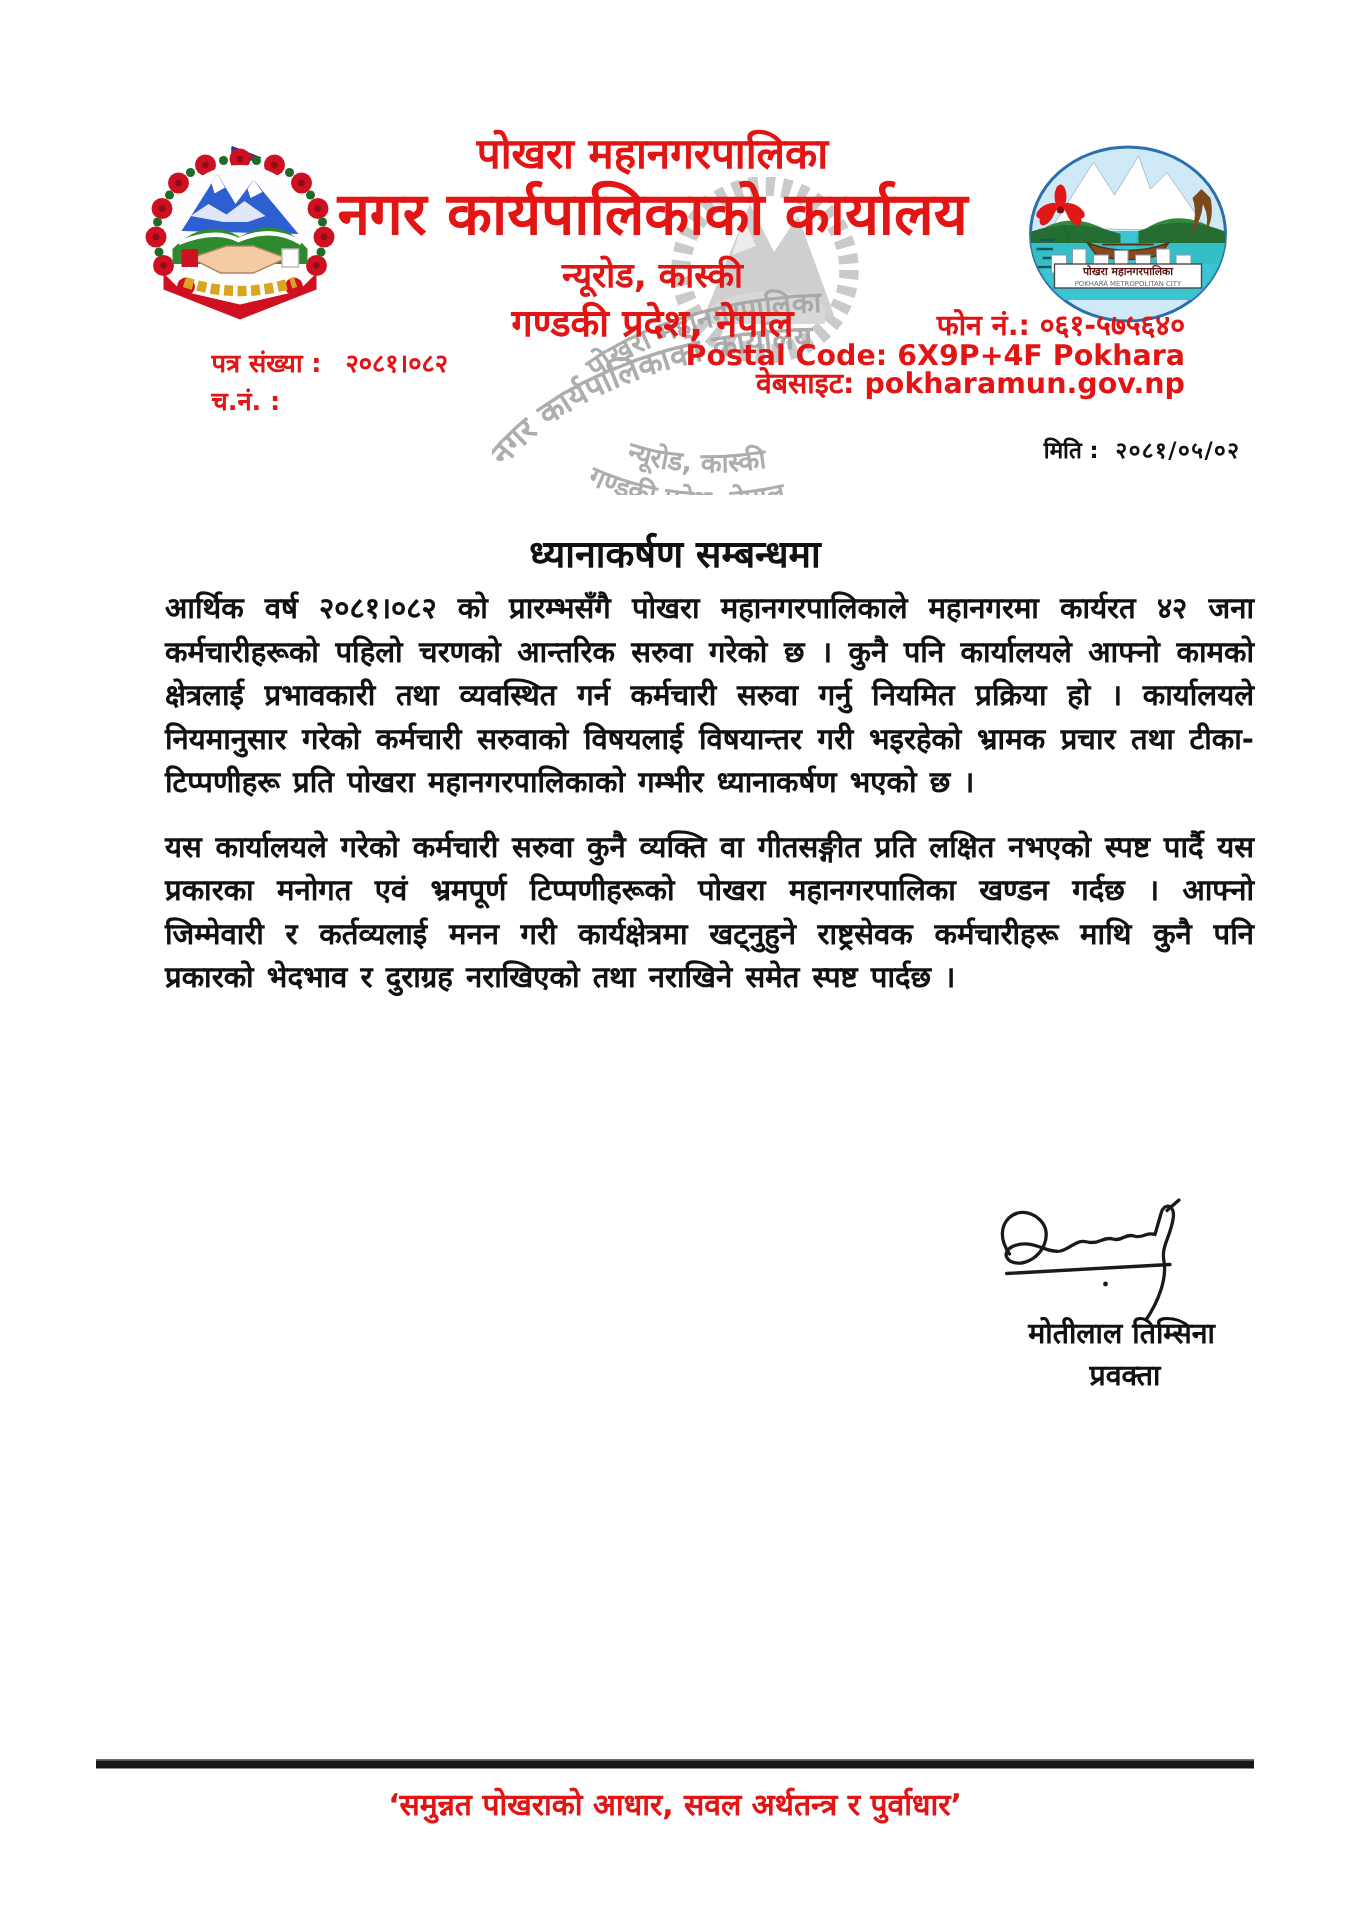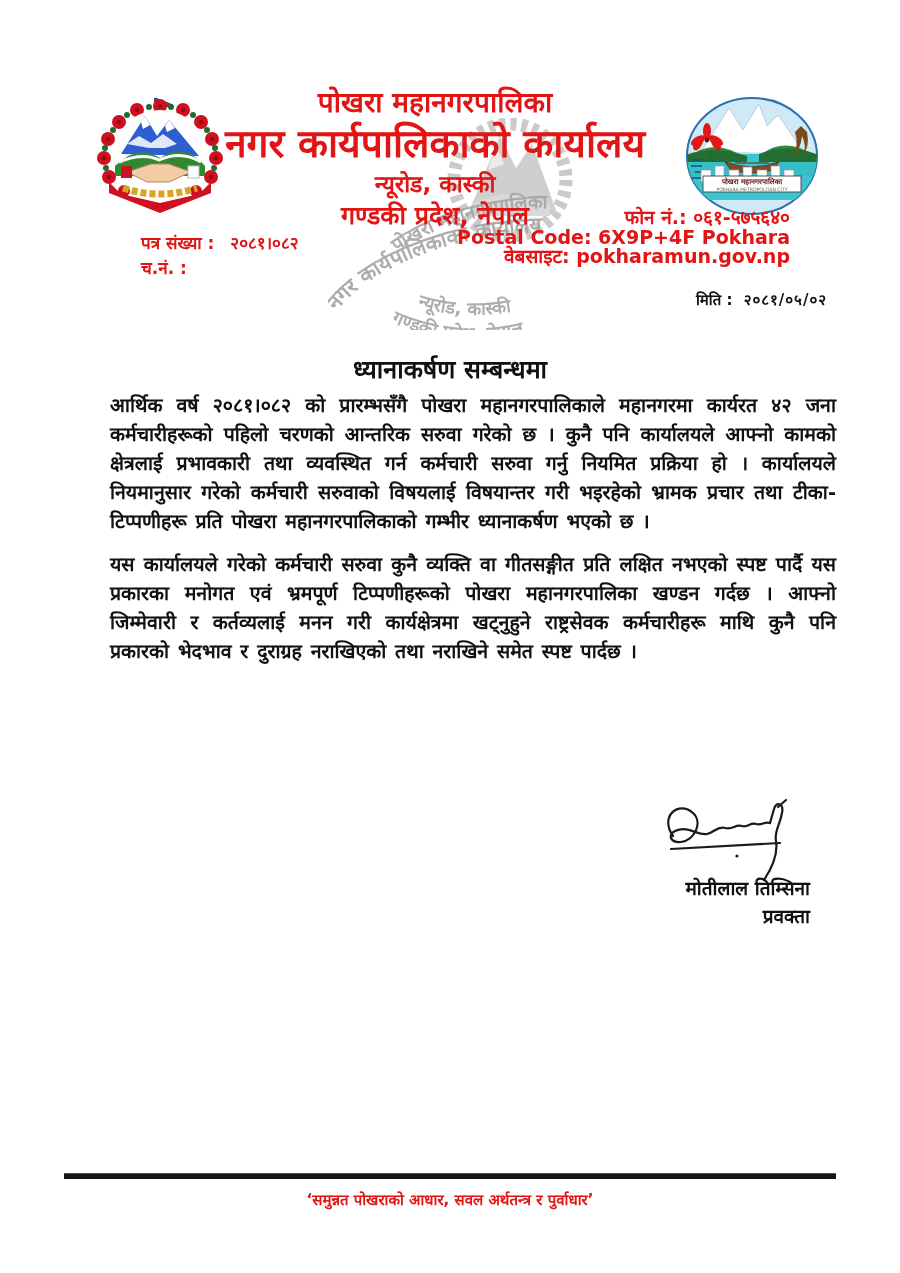--- a/index.html
+++ b/index.html
@@ -31,25 +31,25 @@
   #subject{left:0;right:0;top:351px;text-align:center;font-size:25px;font-weight:bold;z-index:3;}
   #body-text{left:87px;top:391px;width:726px;z-index:3;margin-left:23px;}
   #body-text p{
     margin:0 0 14px 0;font-size:19.5px;line-height:29px;font-weight:bold;
     text-align:justify;word-spacing:2px;
   }
 
   
   #signature{left:645px;top:798px;z-index:3;}
   #signatory-name{left:640px;top:875px;width:170px;text-align:right;font-size:19px;font-weight:bold;z-index:3;}
-  #signatory-designation{left:690px;top:903px;width:120px;text-align:right;font-size:19px;font-weight:bold;z-index:3;}
+  #signatory-designation{left:690px;top:903px;width:120px;text-align:center;font-size:19px;font-weight:bold;z-index:3;}
 
   
   #footer-rule{left:64px;top:1173px;width:772px;height:5px;background:#161616;border-top:1px solid #555;}
-  #footer-slogan{left:0;right:0;top:1189px;text-align:center;font-size:15px;font-weight:bold;}
+  #footer-slogan{left:0;right:0;top:1189px;text-align:center;font-size:20px;font-weight:bold;}
 </style>
 </head>
 <body>
 
 <div class="abs" id="page" style="left:0;top:0;width:900px;height:1273px;">
 
   <svg id="left-emblem" class="abs" width="134" height="120" viewBox="0 0 134 120">
 
     <g>
       <line x1="62" y1="2" x2="62" y2="30" stroke="#7a1f1f" stroke-width="1.5"></line>

